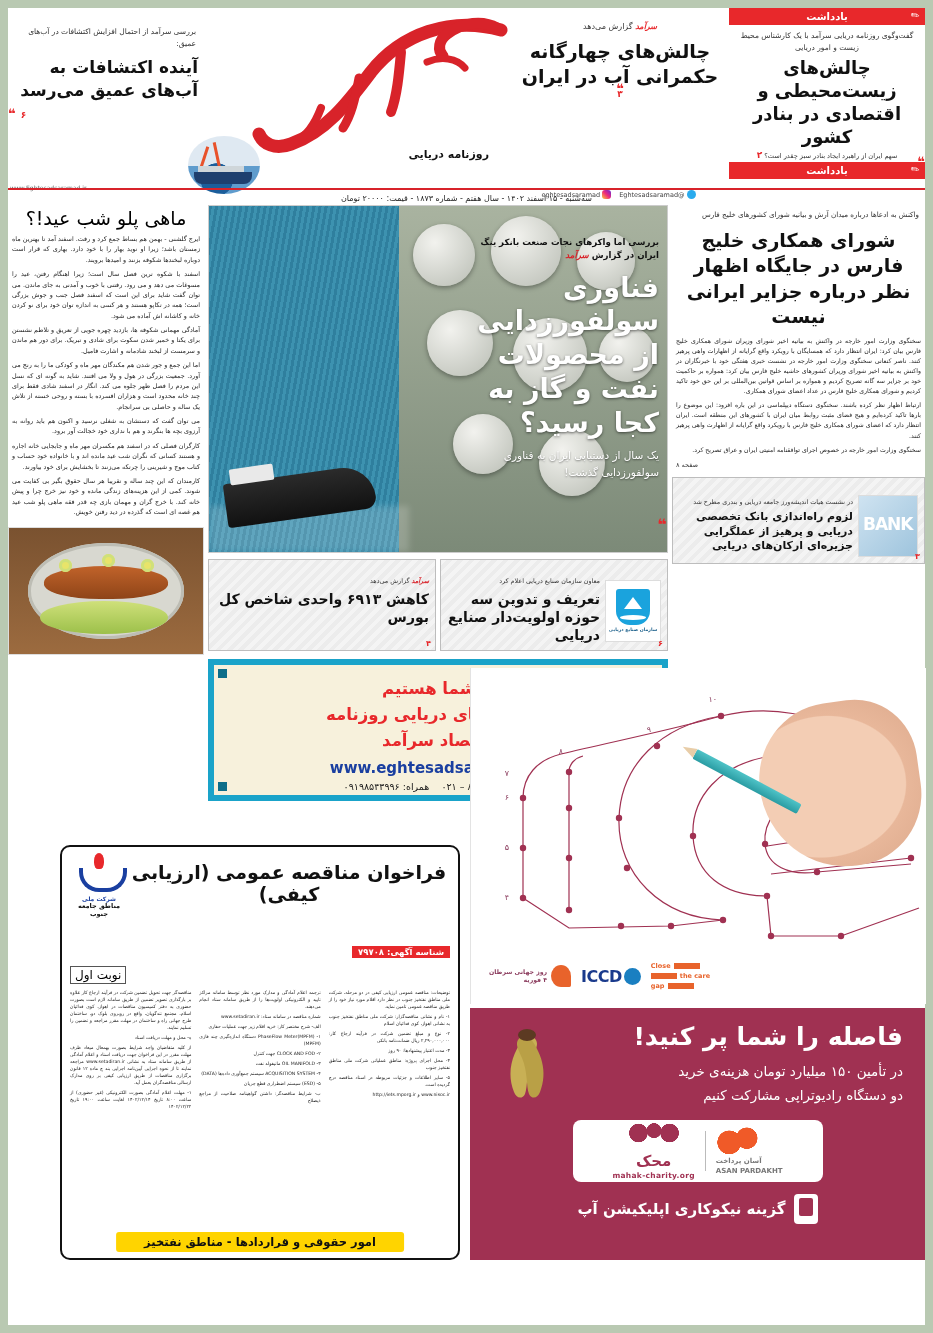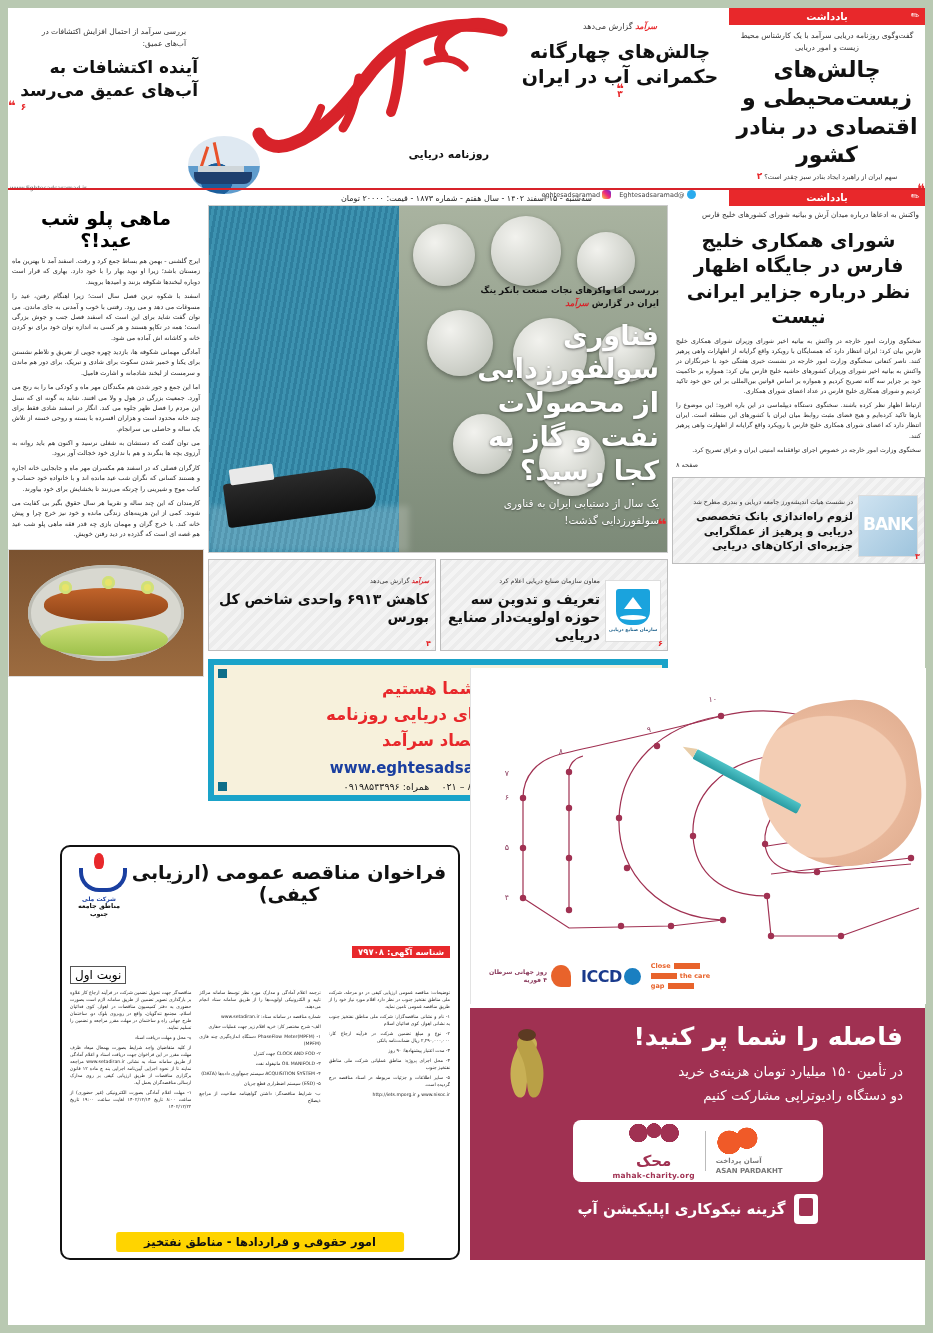--- a/index.html
+++ b/index.html
@@ -15,24 +15,24 @@
   
   .masthead{position:absolute;left:8px;top:8px;width:917px;height:192px;}
   .mh-left{position:absolute;right:0px;top:0px;width:196px;}
   .note-bar{
     background:#e8282b;color:#fff;text-align:center;
     font-size:10px;font-weight:bold;padding:3px 0;position:relative;
   }
   .note-bar .pencil{position:absolute;right:6px;top:2px;font-size:10px;transform:rotate(-35deg);}
   .kicker{font-size:7.5px;color:#333;text-align:center;line-height:1.55;padding:5px 6px 2px;}
   .lead-head{
-    font-size:22px;font-weight:bold;color:#111;text-align:center;
+    font-size:18px;font-weight:bold;color:#111;text-align:center;
     line-height:1.28;padding:1px 4px 2px;letter-spacing:-.2px;
   }
-  .subline{font-size:6.6px;color:#333;text-align:center;padding:0 6px 8px;}
+  .subline{font-size:6.6px;color:#333;text-align:center;padding:0 6px 2px;}
   .pgref{color:#e8282b;font-weight:bold;font-size:9px;}
   .quote-mark{color:#e8282b;font-weight:bold;font-size:13px;line-height:0;}
 
   .mh-center{position:absolute;right:200px;top:0;width:210px;text-align:center;}
   .mh-center .reports{font-size:8px;color:#333;padding-top:14px;}
   .mh-center .reports .brand-scribble{color:#e8282b;font-style:italic;font-weight:bold;}
   .mh-center h2{
     font-size:19px;font-weight:bold;margin:8px 0 0;line-height:1.32;color:#111;
   }
   .socials{
@@ -43,22 +43,22 @@
   .dot-ico{width:9px;height:9px;border-radius:50%;display:inline-block;}
   .tg{background:#2aabee;} .ig{background:linear-gradient(45deg,#f9ce34,#ee2a7b,#6228d7);border-radius:3px;}
 
   .logo-wrap{position:absolute;right:414px;top:4px;width:260px;height:175px;}
   .logo-svg{position:absolute;right:0;top:0;}
   .logo-sub{
     position:absolute;right:22px;bottom:26px;font-size:11px;font-weight:bold;color:#111;
   }
 
   .mh-right{position:absolute;left:0px;top:0px;width:190px;text-align:left;}
-  .mh-right .kick{font-size:7.5px;color:#333;line-height:1.6;text-align:right;padding:18px 12px 0;}
-  .mh-right h2{font-size:17px;font-weight:bold;margin:6px 0 4px;line-height:1.34;text-align:right;color:#111;}
+  .mh-right .kick{font-size:7.5px;color:#333;line-height:1.6;text-align:right;padding:18px 2px 0;}
+  .mh-right h2{font-size:17px;font-weight:bold;margin:6px 0 12px;line-height:1.34;text-align:right;color:#111;}
   .mh-right .pg{position:absolute;left:0;bottom:-8px;text-align:left;}
   .site-url{position:absolute;left:2px;top:176px;font-size:6px;color:#666;}
 
   .ship-photo{
     position:absolute;left:180px;top:128px;width:72px;height:58px;border-radius:50%;
     background:
       radial-gradient(circle at 40% 75%, #1b5e9b 0 26%, transparent 27%),
       linear-gradient(#dfe9f2 0 52%, #5f9ccd 52% 100%);
     overflow:hidden;
   }
@@ -72,21 +72,21 @@
     position:absolute;left:8px;top:191px;width:917px;text-align:center;
     font-size:8px;color:#222;padding-top:3px;
   }
 
   
   .col-left{position:absolute;left:8px;top:205px;width:196px;}
   .col-mid{position:absolute;left:208px;top:205px;width:460px;}
   .col-right{position:absolute;left:672px;top:205px;width:253px;}
 
   
-  .op-title{font-size:19px;font-weight:bold;text-align:center;margin:2px 12px 5px;}
+  .op-title{font-size:19px;font-weight:normal;text-align:center;margin:2px 12px 5px;}
   .body-col{
     font-size:6.4px;line-height:1.62;color:#222;text-align:justify;
     column-count:1;padding:0 4px;
   }
   .body-col p{margin:0 0 4px;}
   .food-photo{
     width:100%;height:128px;margin-top:6px;border:1px solid #ddd;box-sizing:border-box;
     background:
       radial-gradient(ellipse at 50% 58%, #cfe07a 0 22%, transparent 23%),
       radial-gradient(ellipse at 50% 45%, #b06a32 0 30%, transparent 31%),
@@ -123,21 +123,21 @@
   .hero .tank{
     position:absolute;border-radius:50%;background:radial-gradient(circle at 35% 30%,#f2f2ee,#b9bdb4);
     box-shadow:0 2px 5px rgba(0,0,0,.35);
   }
   .hero .ship{
     position:absolute;left:16px;bottom:34px;width:150px;height:44px;
     background:linear-gradient(#2b2b2b,#111);border-radius:4px 34px 12px 4px;transform:rotate(-8deg);
   }
   .hero .ship i{position:absolute;left:8px;top:-14px;width:44px;height:16px;background:#e9e9e9;border-radius:2px;}
   .hero .wake{position:absolute;left:0;bottom:0;width:200px;height:46px;background:rgba(255,255,255,.18);filter:blur(3px);}
-  .hero-text{position:absolute;right:8px;top:30px;width:212px;text-align:right;margin-top:48px;}
+  .hero-text{position:absolute;right:8px;top:30px;width:212px;text-align:right;}
   .hero-kick{font-size:8.6px;color:#111;line-height:1.55;font-weight:600;}
   .hero-kick .sc{color:#d8232a;font-style:italic;font-weight:bold;}
   .hero-head{
     font-size:27px;font-weight:bold;color:#fff;line-height:1.25;margin-top:8px;
     text-shadow:0 1px 3px rgba(0,0,0,.55);letter-spacing:-.5px;
   }
   .hero-sub{font-size:10.5px;color:#fff;line-height:1.6;margin-top:8px;text-shadow:0 1px 2px rgba(0,0,0,.5);}
   .hero-q{position:absolute;right:0;bottom:18px;color:#e8282b;font-size:16px;font-weight:bold;}
 
   

